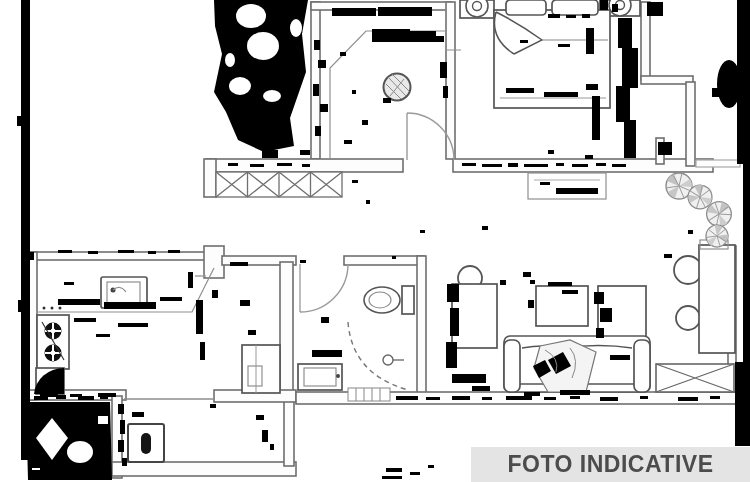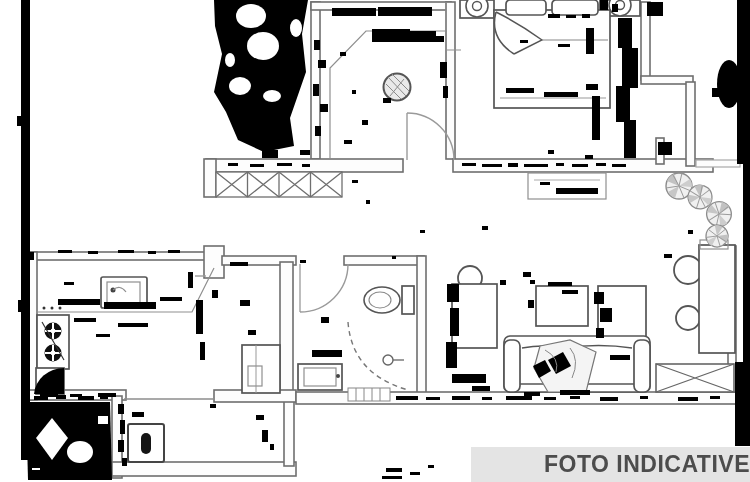--- a/index.html
+++ b/index.html
@@ -8,21 +8,21 @@
   #plan{position:absolute;left:0;top:0;}
   .wall{fill:#fdfdfd;stroke:var(--wall,#6f6f6f);stroke-width:1.6;}
   .wall-light{fill:#fdfdfd;stroke:#a9a9a9;stroke-width:1.2;}
   .furn{fill:#ffffff;stroke:var(--furniture,#555);stroke-width:1.7;}
   .furn-thin{fill:none;stroke:#8f8f8f;stroke-width:1.2;}
   .arc{fill:none;stroke:#9a9a9a;stroke-width:1.4;}
   .ink{fill:var(--ink,#000);}
   .white{fill:#ffffff;}
   .banner{position:absolute;left:471px;top:447px;width:279px;height:35px;
           background:var(--banner_bg,#e4e4e4);color:var(--banner_text,#4c4c4c);
-          display:flex;align-items:center;justify-content:flex-end;
+          display:flex;align-items:center;justify-content:center;
           font-weight:700;font-size:23px;letter-spacing:.5px;}
 </style>
 </head>
 <body>
 
 <svg id="plan" width="750" height="482" viewBox="0 0 750 482">
   <defs>
     <g id="plant">
       <circle r="13" fill="#f0f0f0" stroke="#8c8c8c" stroke-width="1.4"></circle>
       <path d="M0,0 L-12,-5 A13,13 0 0 1 -5,-12 Z" fill="#c2c2c2"></path>

